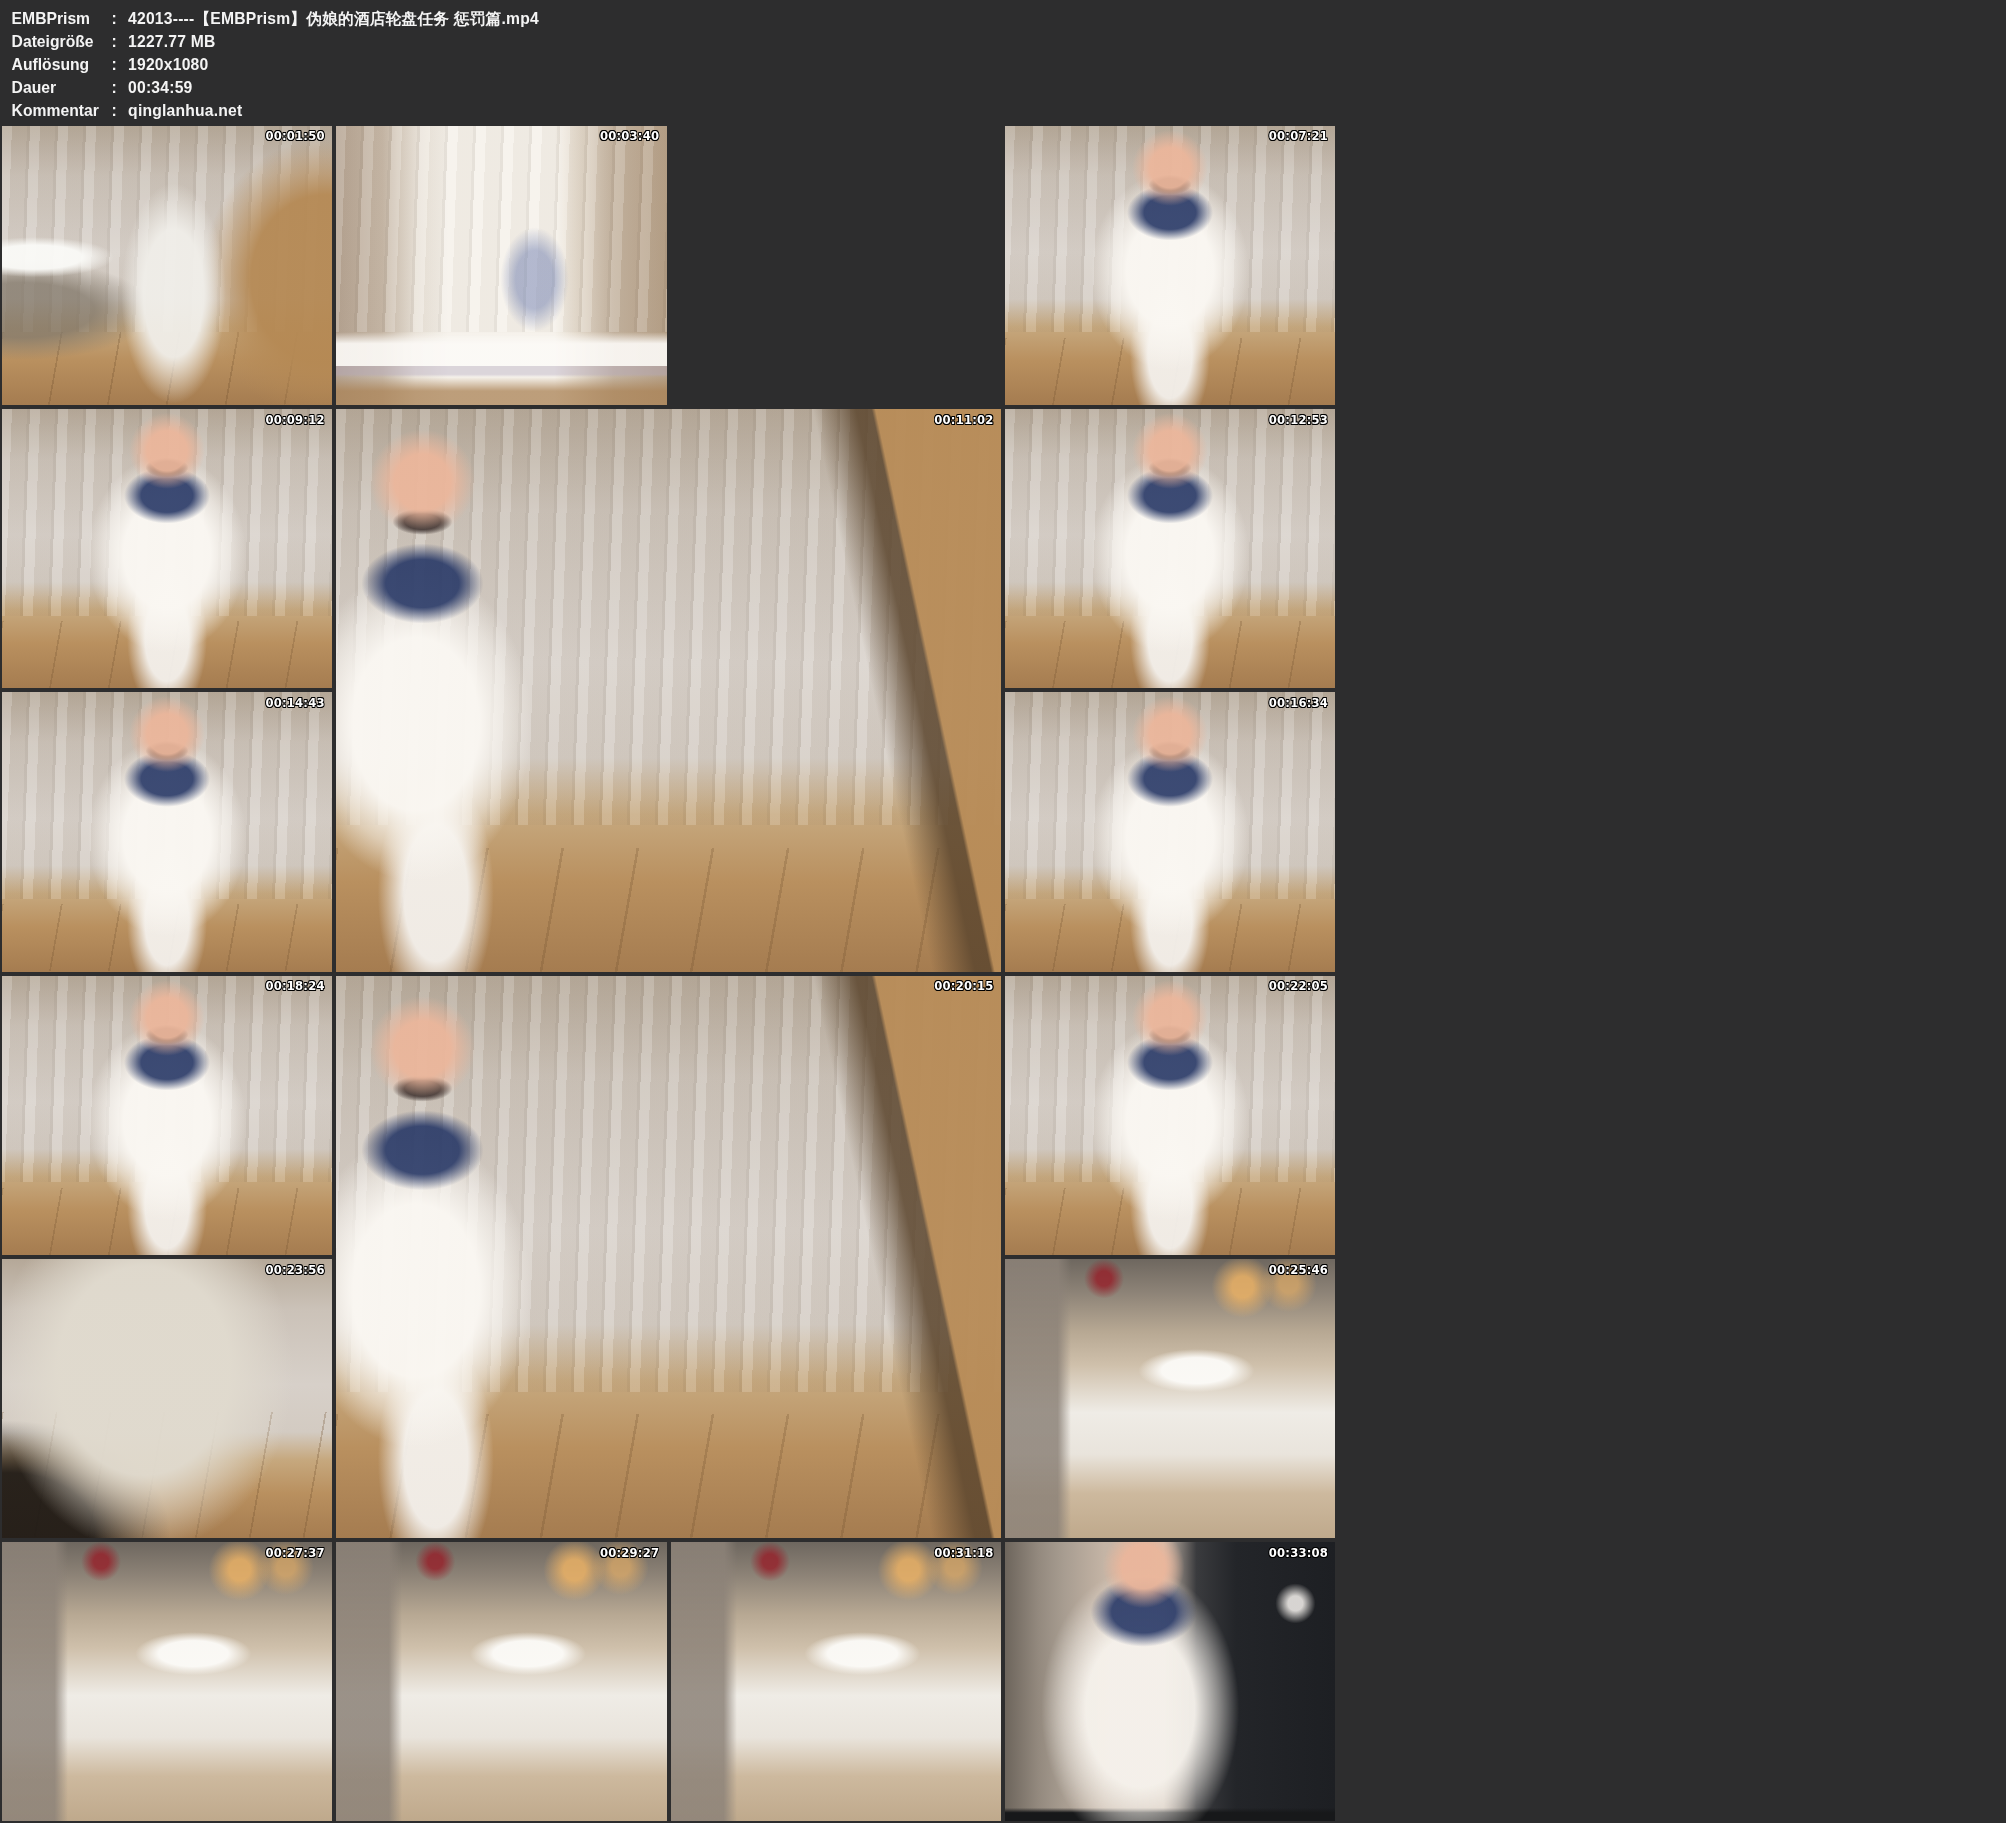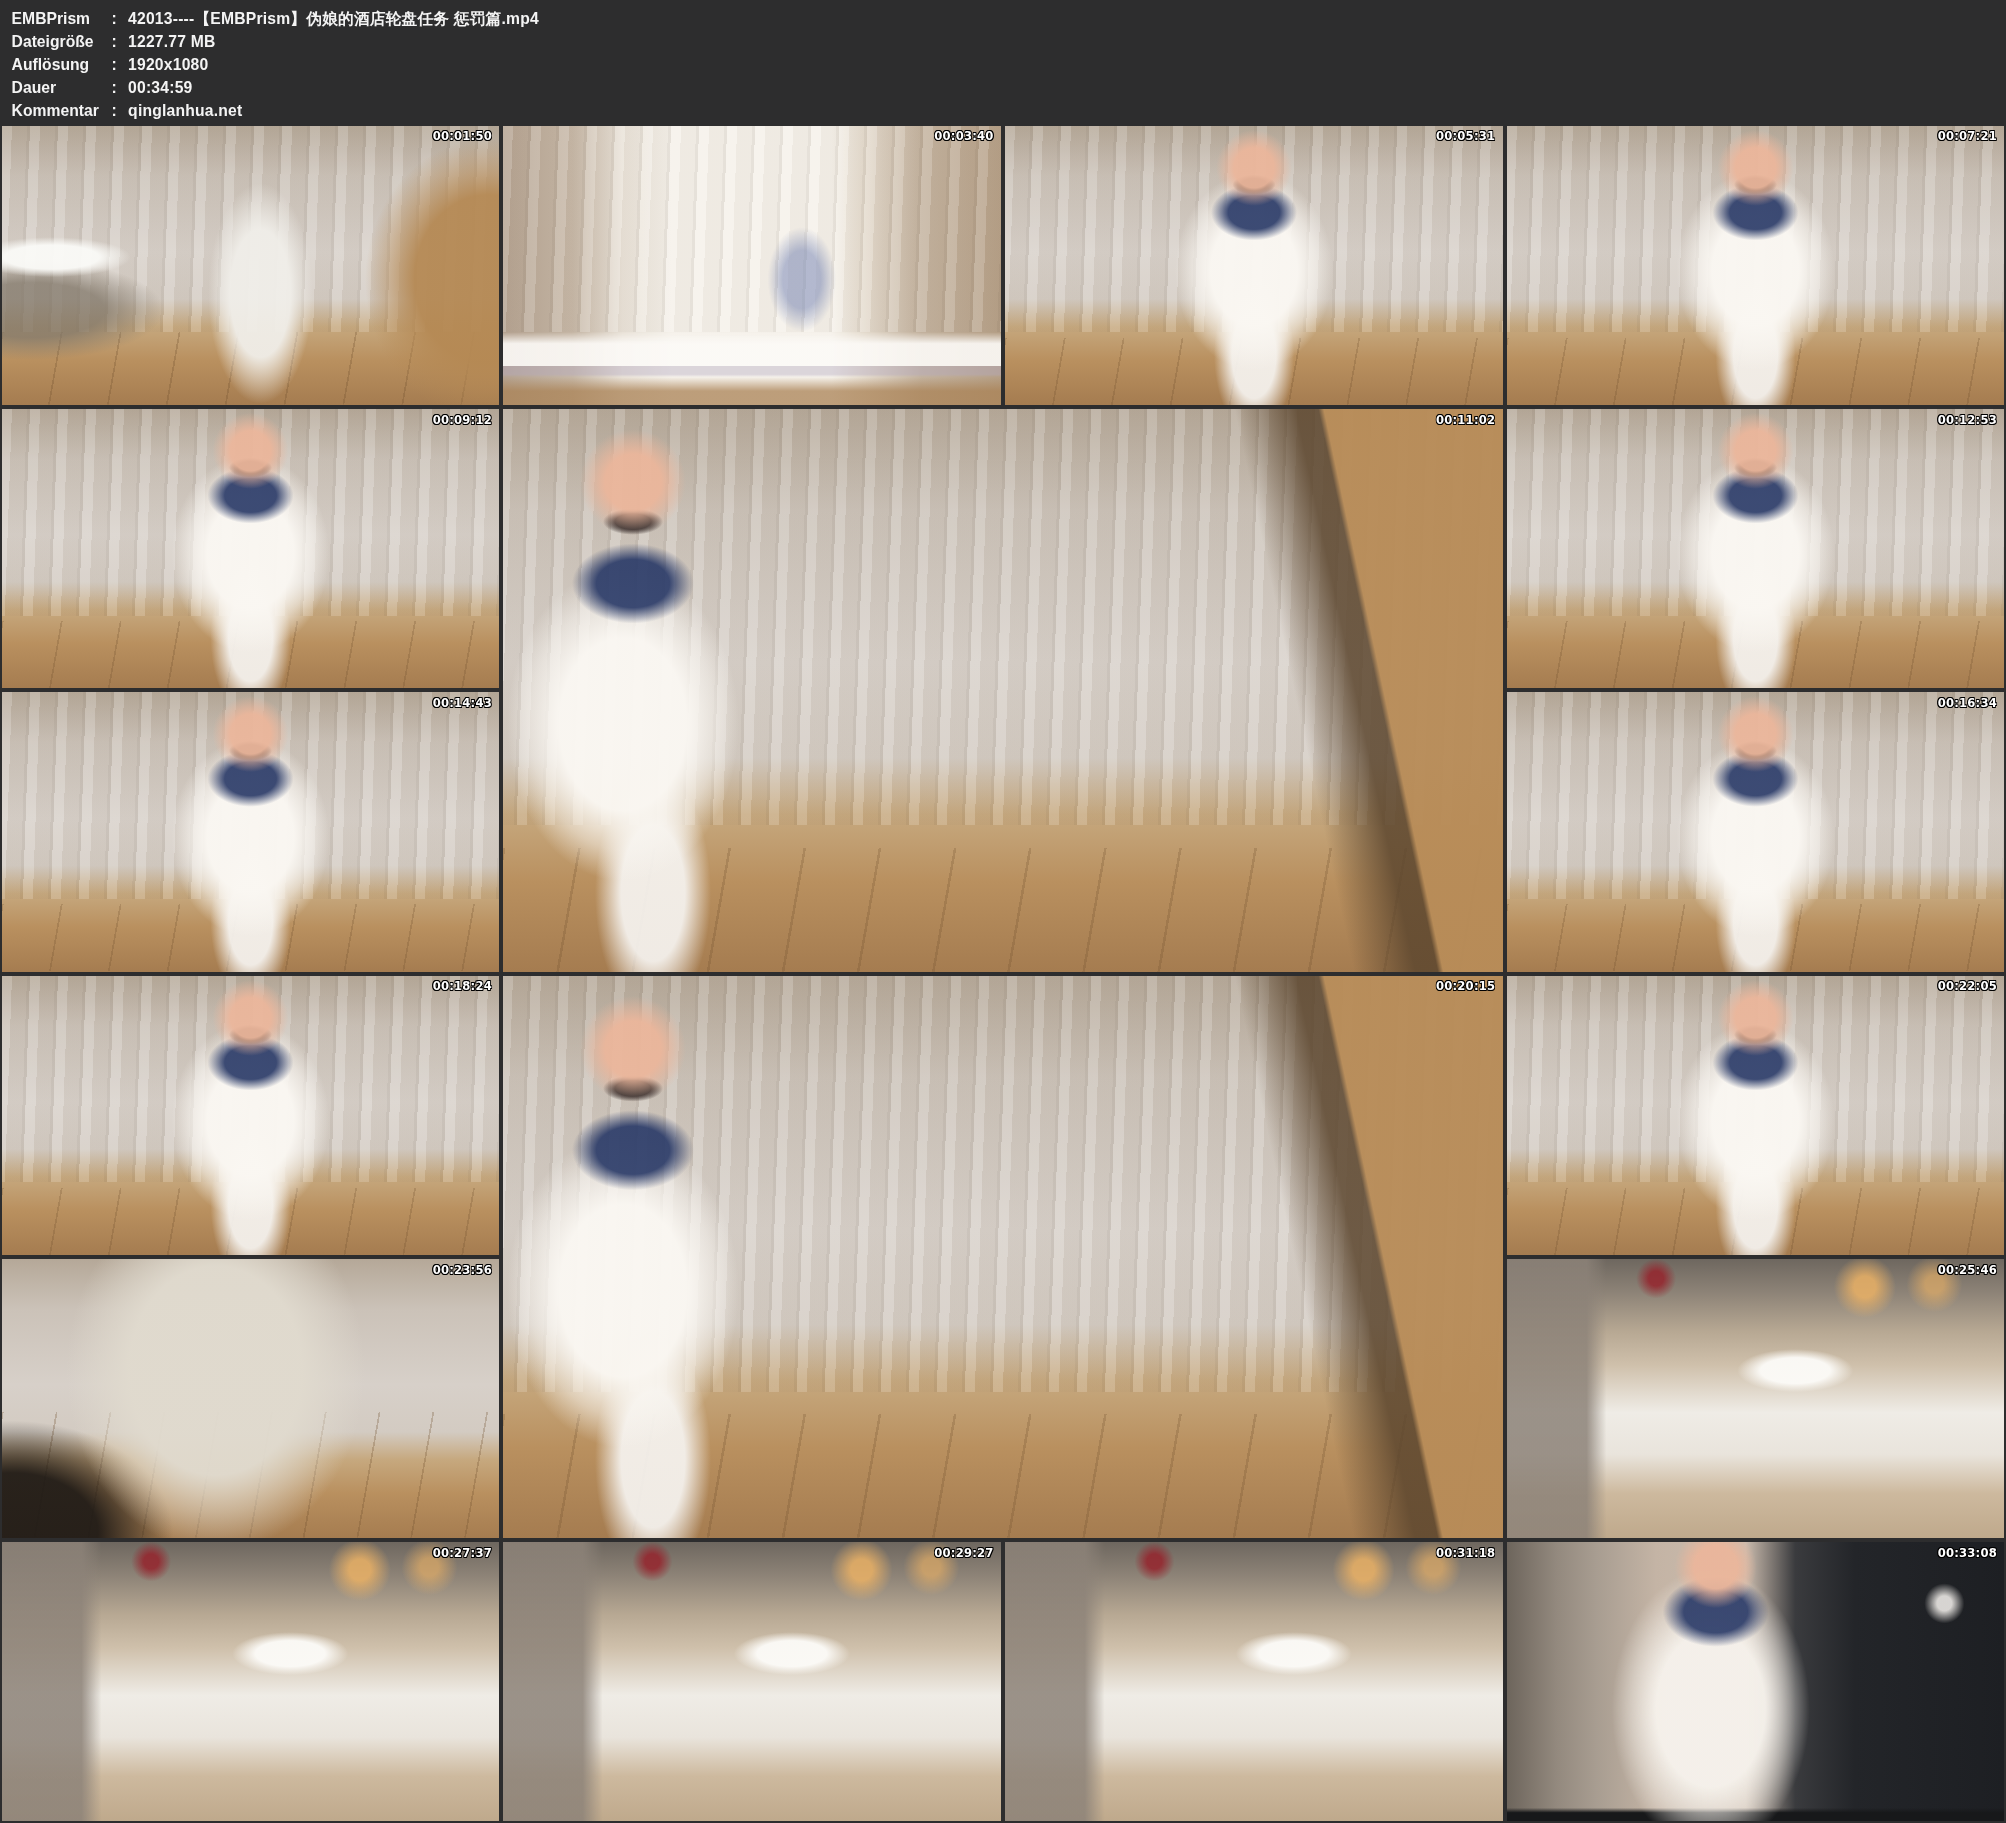--- a/index.html
+++ b/index.html
@@ -24,21 +24,21 @@
   .meta-label{display:inline-block;width:100px;flex:0 0 100px;}
   .meta-sep{display:inline-block;width:16.5px;flex:0 0 16.5px;}
   .meta-value{letter-spacing:0.2px;}
 
   
   .grid{
     box-sizing:border-box;
     height:1699px;
     padding:1.7px;
     display:grid;
-    grid-template-columns:repeat(4,1fr);
+    grid-template-columns:repeat(6,1fr);
     grid-template-rows:repeat(6,1fr);
     gap:4px;
   }
   .tile{position:relative;overflow:hidden;background:#c9bdb0;}
 
   .t1{grid-area:1/1;} .t2{grid-area:1/2;} .t3{grid-area:1/3;} .t4{grid-area:1/4;padding-left:16px;}
   .t5{grid-area:2/1;} .t6{grid-row:2 / span 2;grid-column:2 / span 2;} .t7{grid-area:2/4;}
   .t8{grid-area:3/1;} .t9{grid-area:3/4;padding-left:32px;}
   .t10{grid-area:4/1;} .t11{grid-row:4 / span 2;grid-column:2 / span 2;} .t12{grid-area:4/4;padding-left:30px;}
   .t13{grid-area:5/1;} .t14{grid-area:5/4;}
@@ -191,23 +191,20 @@
   </div>
 </div>
 
 <div class="grid">
   <div class="tile t1 s-room">
       <span class="ts">00:01:50</span>
     </div>
   <div class="tile t2 s-dress">
       <span class="ts">00:03:40</span>
     </div>
-  <div class="tile t3 s-figure">
-      <span class="ts">00:05:31</span>
-    </div>
   <div class="tile t4 s-figure">
       <span class="ts">00:07:21</span>
     </div>
 
   <div class="tile t5 s-figure">
       <span class="ts">00:09:12</span>
     </div>
   <div class="tile t6 s-big">
       <span class="ts">00:11:02</span>
     </div>

